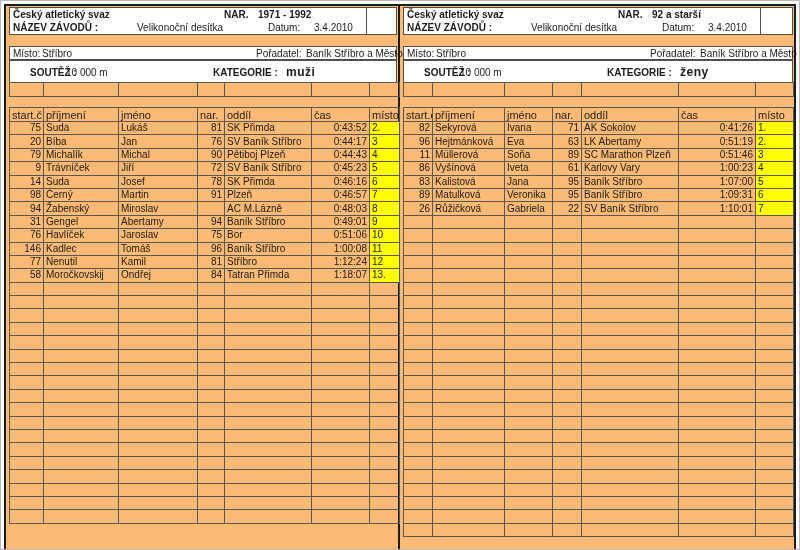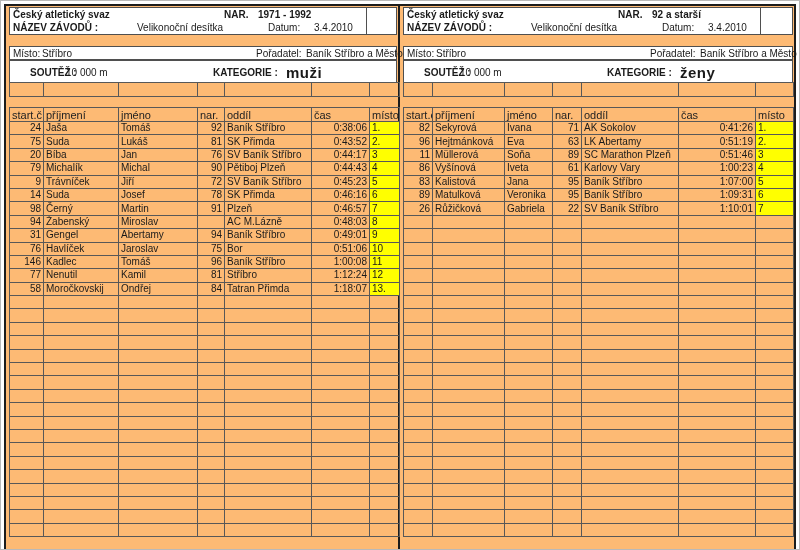--- a/index.html
+++ b/index.html
@@ -19,21 +19,21 @@
     position:absolute;left:3px;right:1px;box-sizing:border-box;
     border:1px solid #4f4f4f;background:#fff;font-size:10px;
   }
   .irow span{position:absolute;top:50%;transform:translateY(-50%);white-space:nowrap;}
   .r1{top:1px;height:14px;}
   .r2{top:14px;height:15px;border-top:none;}
   .r3{top:40px;height:14px;}
   .r4{top:54px;height:22px;border-bottom:none;}
   .tail{position:absolute;left:356px;top:-1px;bottom:-1px;border-left:1px solid #4f4f4f;}
   .b{font-weight:bold;}
-  .cat{font-size:15px;font-weight:bold;letter-spacing:.5px;}
+  .cat{font-size:12px;font-weight:bold;letter-spacing:.5px;}
   
   .p-org{left:3px;}   .p-narl{left:214px;} .p-narv{left:248px;}
   .p-evl{left:3px;}   .p-evv{left:95px;margin-left:32px;}   .p-dtl{left:258px;} .p-dtv{left:304px;}
   .p-mil{left:3px;}   .p-miv{left:32px;}   .p-pol{left:246px;} .p-pov{left:296px;}
   .p-sol{left:20px;}   .p-sov{left:56px;}   .p-kal{left:184px;margin-left:19px;} .p-kav{left:276px;}
   
   table.grid{
     position:absolute;left:3px;top:76px;width:390px;
     border-collapse:collapse;table-layout:fixed;font-size:10px;
   }
@@ -105,29 +105,20 @@
           <tr>
             <th>start.č.</th>
             <th>příjmení</th>
             <th>jméno</th>
             <th>nar.</th>
             <th>oddíl</th>
             <th>čas</th>
             <th>místo</th>
           </tr>
           <tr>
-            <td class="num">24</td>
-            <td class="txt">Jaša</td>
-            <td class="txt">Tomáš</td>
-            <td class="num">92</td>
-            <td class="txt">Baník Stříbro</td>
-            <td class="num">0:38:06</td>
-            <td class="place hl">1.</td>
-          </tr>
-          <tr>
             <td class="num">75</td>
             <td class="txt">Suda</td>
             <td class="txt">Lukáš</td>
             <td class="num">81</td>
             <td class="txt">SK Přimda</td>
             <td class="num">0:43:52</td>
             <td class="place hl">2.</td>
           </tr>
           <tr>
             <td class="num">20</td>

